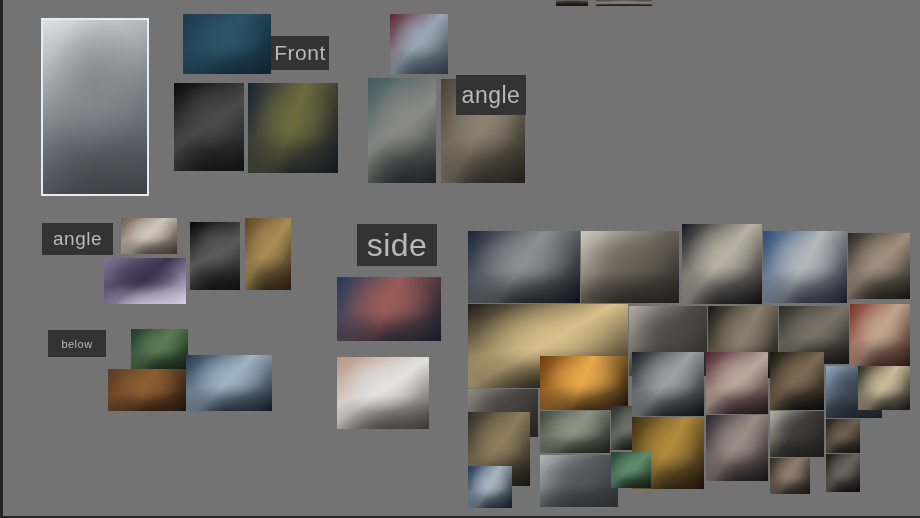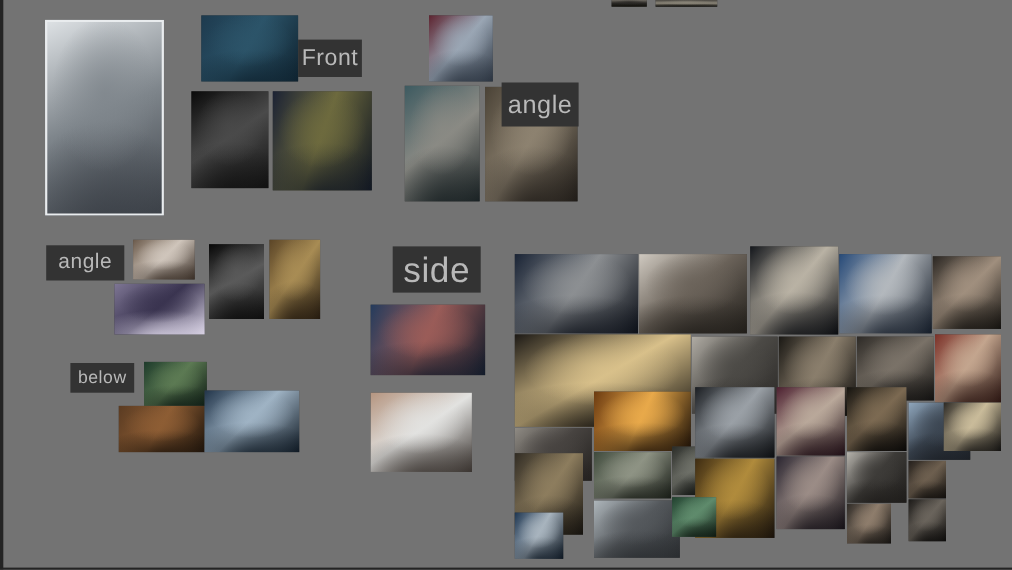--- a/index.html
+++ b/index.html
@@ -79,21 +79,21 @@
         <div class="photo" style="left: 121px; top: 218px; width: 56px; height: 36px; background-image: radial-gradient(62% 55% at 50% 38%, rgba(207, 197, 187, 0.8) 0%, transparent 72%), radial-gradient(120% 90% at 50% 110%, rgba(58, 47, 39, 0.9) 0%, transparent 65%), linear-gradient(135deg, rgb(107, 90, 75) 0%, rgb(207, 197, 187) 48%, rgb(58, 47, 39) 100%);"></div>
         <div class="photo" style="left: 190px; top: 222px; width: 50px; height: 68px; background-image: radial-gradient(62% 55% at 50% 38%, rgba(90, 90, 90, 0.8) 0%, transparent 72%), radial-gradient(120% 90% at 50% 110%, rgba(13, 13, 13, 0.9) 0%, transparent 65%), linear-gradient(150deg, rgb(7, 7, 7) 0%, rgb(90, 90, 90) 48%, rgb(13, 13, 13) 100%);"></div>
         <div class="photo" style="left: 245px; top: 218px; width: 46px; height: 72px; background-image: radial-gradient(62% 55% at 50% 38%, rgba(168, 140, 84, 0.8) 0%, transparent 72%), radial-gradient(120% 90% at 50% 110%, rgba(36, 26, 15, 0.9) 0%, transparent 65%), linear-gradient(125deg, rgb(91, 69, 39) 0%, rgb(168, 140, 84) 48%, rgb(36, 26, 15) 100%);"></div>
         <div class="photo" style="left: 104px; top: 258px; width: 82px; height: 46px; background-image: radial-gradient(62% 55% at 50% 38%, rgba(58, 52, 80, 0.8) 0%, transparent 72%), radial-gradient(120% 90% at 50% 110%, rgba(216, 210, 228, 0.9) 0%, transparent 65%), linear-gradient(140deg, rgb(126, 118, 148) 0%, rgb(58, 52, 80) 48%, rgb(216, 210, 228) 100%);"></div>
         <div class="pose-label" style="left: 42px; top: 223px; width: 71px; height: 32px; font-size: 19px; background: rgb(51, 51, 51); color: rgb(185, 185, 185);">angle</div>
       </div>
       <div>
         <div class="photo" style="left: 131px; top: 329px; width: 57px; height: 40px; background-image: radial-gradient(62% 55% at 50% 38%, rgba(92, 122, 83, 0.8) 0%, transparent 72%), radial-gradient(120% 90% at 50% 110%, rgba(14, 28, 20, 0.9) 0%, transparent 65%), linear-gradient(130deg, rgb(29, 58, 42) 0%, rgb(92, 122, 83) 48%, rgb(14, 28, 20) 100%);"></div>
         <div class="photo" style="left: 108px; top: 369px; width: 78px; height: 42px; background-image: radial-gradient(62% 55% at 50% 38%, rgba(141, 93, 52, 0.8) 0%, transparent 72%), radial-gradient(120% 90% at 50% 110%, rgba(30, 20, 11, 0.9) 0%, transparent 65%), linear-gradient(120deg, rgb(90, 59, 34) 0%, rgb(141, 93, 52) 48%, rgb(30, 20, 11) 100%);"></div>
         <div class="photo" style="left: 186px; top: 355px; width: 86px; height: 56px; background-image: radial-gradient(62% 55% at 50% 38%, rgba(159, 179, 196, 0.8) 0%, transparent 72%), radial-gradient(120% 90% at 50% 110%, rgba(16, 26, 36, 0.9) 0%, transparent 65%), linear-gradient(135deg, rgb(34, 53, 74) 0%, rgb(159, 179, 196) 48%, rgb(16, 26, 36) 100%);"></div>
-        <div class="pose-label" style="left: 64px; top: 330px; width: 58px; height: 27px; font-size: 16px; background: rgb(51, 51, 51); color: rgb(185, 185, 185);">below</div>
+        <div class="pose-label" style="left: 48px; top: 330px; width: 58px; height: 27px; font-size: 11px; background: rgb(51, 51, 51); color: rgb(185, 185, 185);">below</div>
       </div>
       <div>
         <div class="photo" style="left: 337px; top: 277px; width: 104px; height: 64px; background-image: radial-gradient(62% 55% at 50% 38%, rgba(154, 92, 88, 0.8) 0%, transparent 72%), radial-gradient(120% 90% at 50% 110%, rgba(18, 27, 42, 0.9) 0%, transparent 65%), linear-gradient(115deg, rgb(36, 59, 92) 0%, rgb(154, 92, 88) 48%, rgb(18, 27, 42) 100%);"></div>
         <div class="photo" style="left: 337px; top: 357px; width: 92px; height: 72px; background-image: radial-gradient(62% 55% at 50% 38%, rgba(226, 226, 224, 0.8) 0%, transparent 72%), radial-gradient(120% 90% at 50% 110%, rgba(58, 52, 48, 0.9) 0%, transparent 65%), linear-gradient(145deg, rgb(181, 149, 128) 0%, rgb(226, 226, 224) 48%, rgb(58, 52, 48) 100%);"></div>
         <div class="pose-label" style="left: 357px; top: 224px; width: 80px; height: 42px; font-size: 32px; background: rgb(51, 51, 51); color: rgb(185, 185, 185);">side</div>
       </div>
     </div>
 
   <div id="grid-layer">
       <div class="photo" style="left: 468px; top: 231px; width: 112px; height: 72px; background-image: radial-gradient(62% 55% at 50% 38%, rgba(140, 143, 146, 0.8) 0%, transparent 72%), radial-gradient(120% 90% at 50% 110%, rgba(12, 16, 24, 0.9) 0%, transparent 65%), linear-gradient(125deg, rgb(26, 36, 53) 0%, rgb(140, 143, 146) 48%, rgb(12, 16, 24) 100%);"></div>

